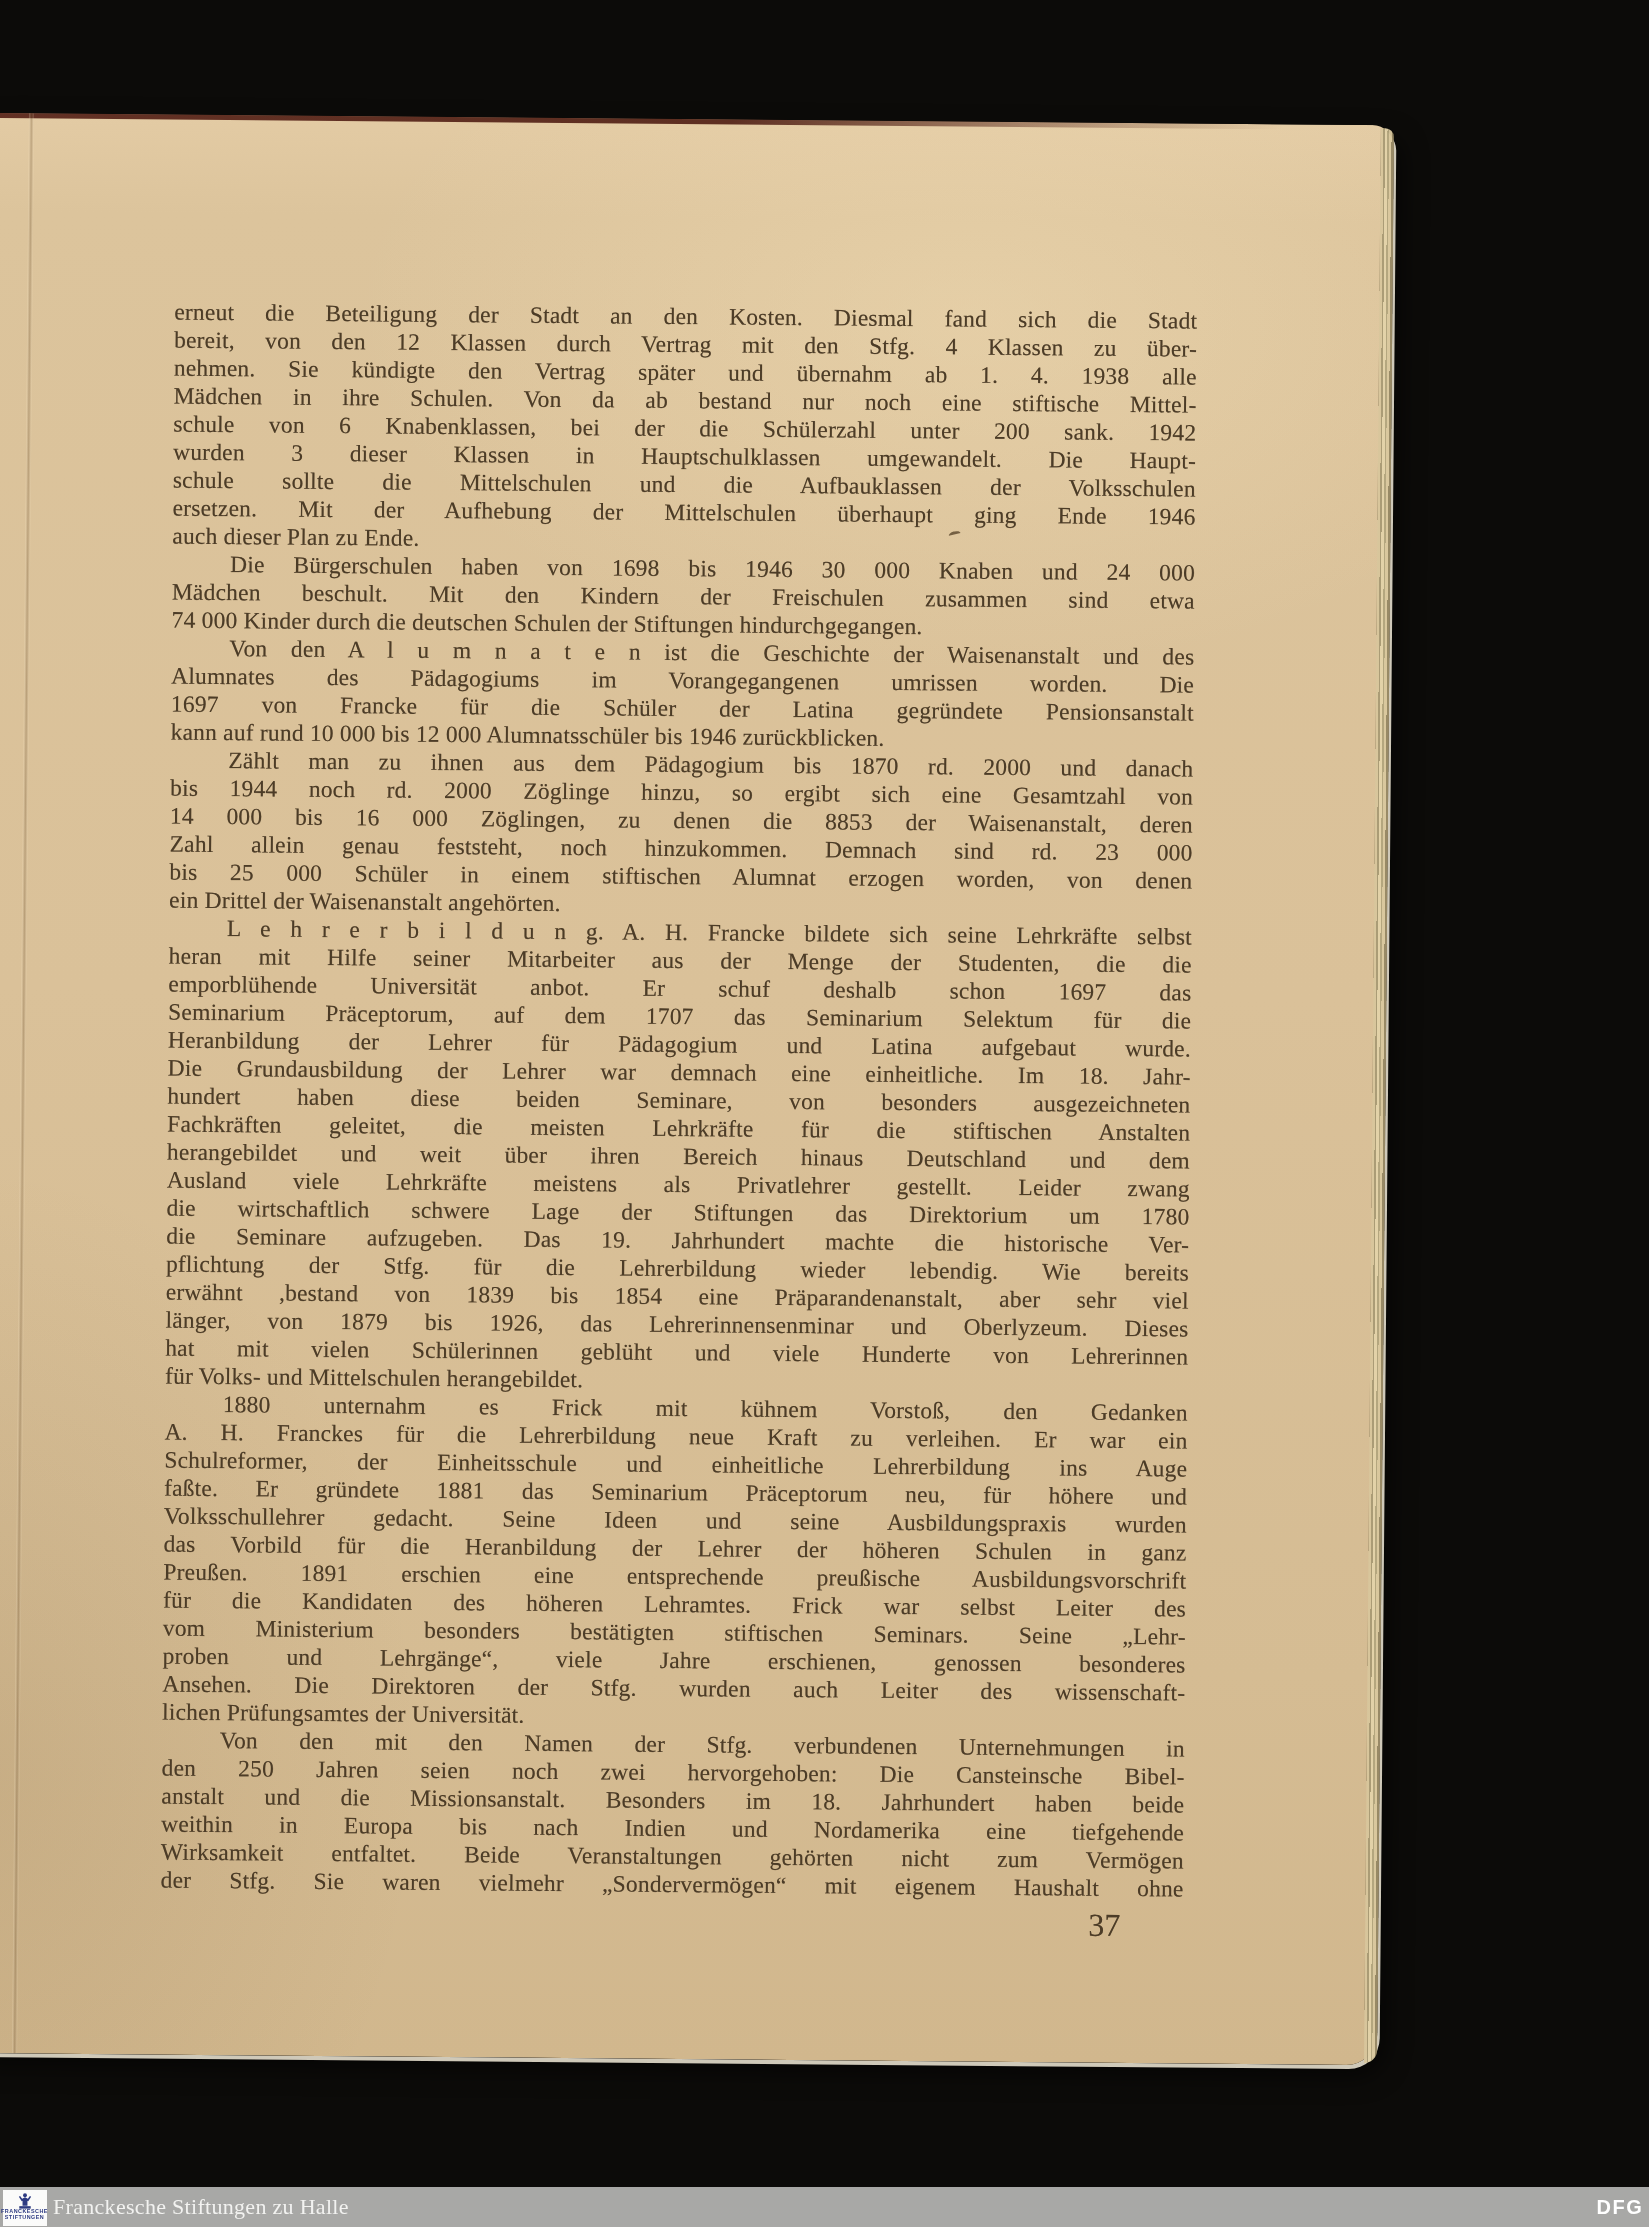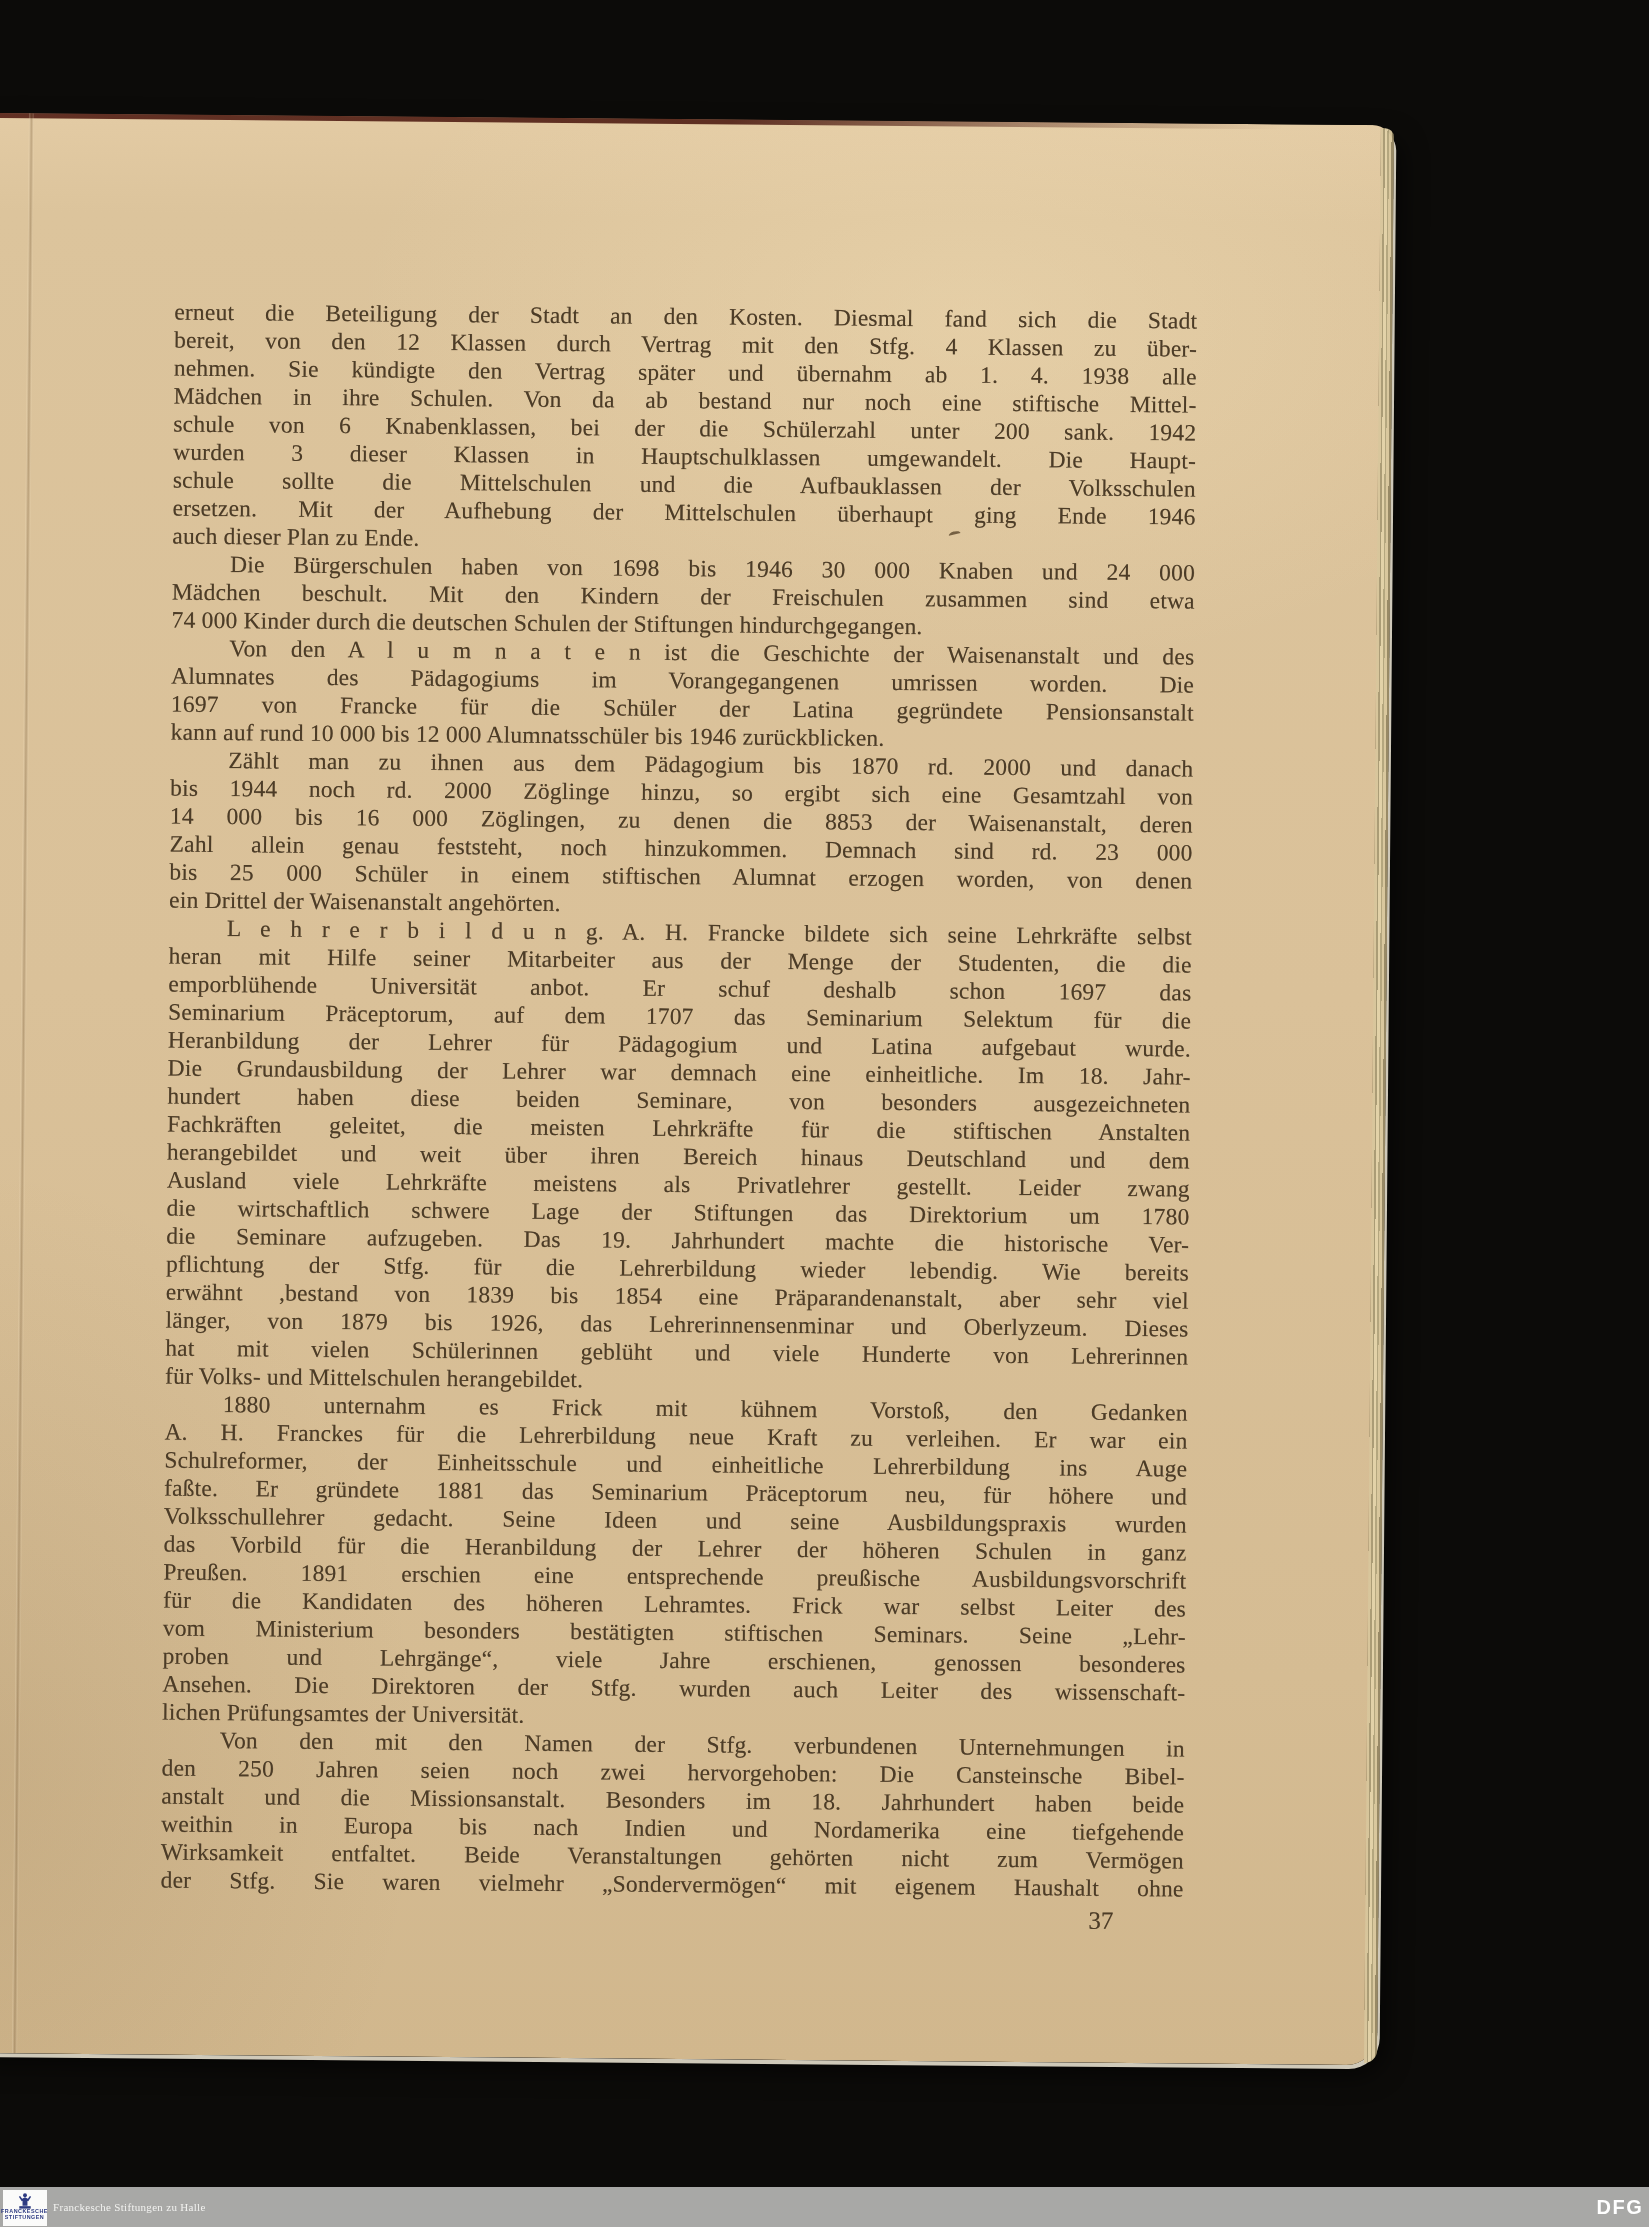--- a/index.html
+++ b/index.html
@@ -27,36 +27,36 @@
     background:repeating-linear-gradient(90deg,
       #d8c69c 0 2.5px,#a89a74 2.5px 4.1px,#e3d3a9 4.1px 6.6px,#b2a57d 6.6px 8.2px,#d9c89e 8.2px 10.7px,#958763 10.7px 13.2px);}
 
   .text-block{position:absolute;left:186px;top:183px;width:1023px;
     font-size:23.5px;line-height:28px;color:#4c3c27;letter-spacing:0.2px;
     text-shadow:0.2px 0.2px 0.4px rgba(70,54,33,.45);}
   .line{text-align:justify;text-align-last:justify;}
   .line.end{text-align-last:left;}
   .line.indent{text-indent:58px;}
 
-  .page-number{position:absolute;left:1114px;top:1784px;font-size:25px;color:#4c3c27;
+  .page-number{position:absolute;left:1114px;top:1784px;font-size:32px;color:#4c3c27;
     text-shadow:0.2px 0.2px 0.4px rgba(70,54,33,.45);}
 
   .ink-speck{position:absolute;left:962px;top:410px;width:12.4px;height:3.3px;
     background:#5a462c;border-radius:50% 50% 50% 50%/100% 100% 0 0;
     transform:rotate(-14deg);opacity:.8;}
 
   
   .footer-bar{position:absolute;left:0;bottom:0;width:1650px;height:40px;background:#a8a8a6;}
   .logo-box{position:absolute;left:2.5px;top:3.3px;width:44px;height:36px;background:#fbfbfa;
     display:flex;flex-direction:column;align-items:center;justify-content:flex-start;padding-top:2.5px;box-sizing:border-box;}
   .logo-figure{width:18px;height:16.5px;display:block;}
   .logo-text{font-family:"Liberation Sans",sans-serif;font-size:5.4px;line-height:5.8px;
     letter-spacing:0.5px;color:#2e3b82;text-align:center;font-weight:bold;white-space:nowrap;}
   .library-name{position:absolute;left:53px;top:0;height:40px;line-height:40px;
-    color:#f2f2f0;font-size:11px;letter-spacing:0.3px;font-family:"Liberation Serif",serif;}
+    color:#f2f2f0;font-size:22px;letter-spacing:0.3px;font-family:"Liberation Serif",serif;}
   .dfg{position:absolute;right:6.6px;top:0;height:40px;line-height:41px;
     font-family:"Liberation Sans",sans-serif;font-weight:bold;font-size:20px;
     letter-spacing:1.6px;color:#ffffff;}
 </style>
 </head>
 <body>
 
 <div class="page">
   <div class="top-edge-shadow"></div>
   <div class="fold-crease"></div>

